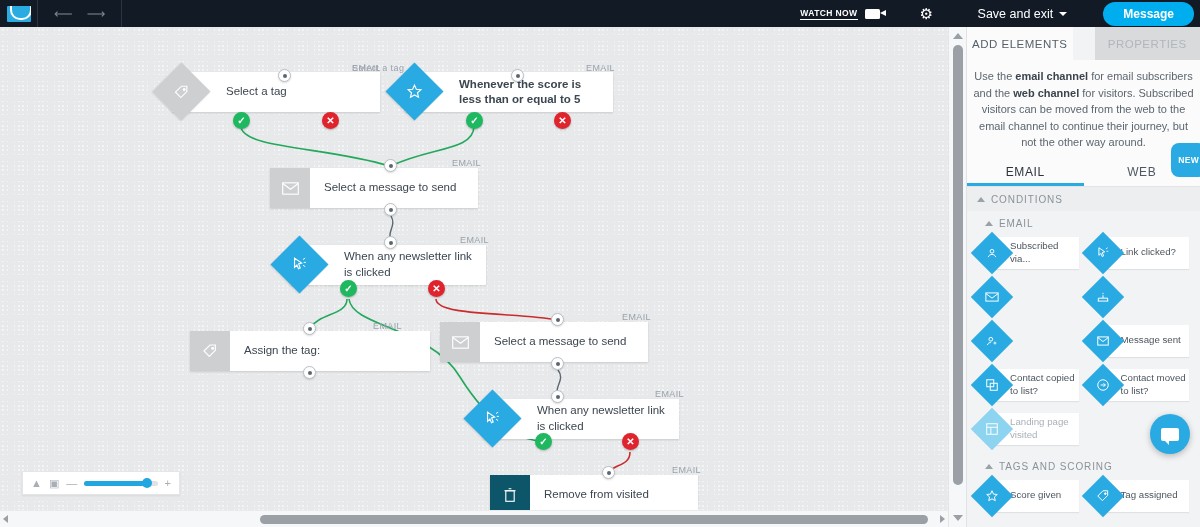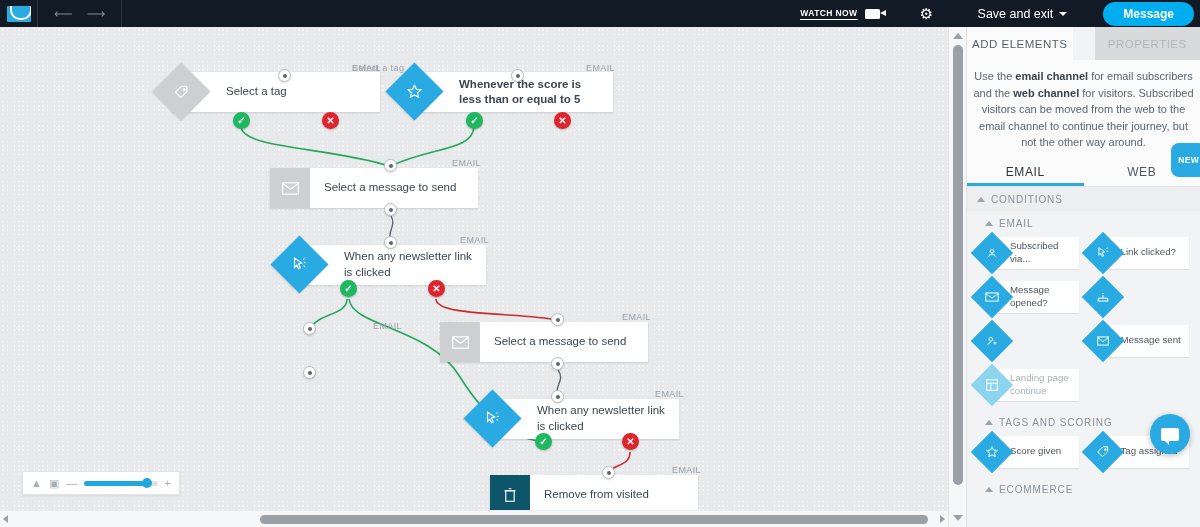--- a/index.html
+++ b/index.html
@@ -406,20 +406,29 @@
       </span>
         </div>
     </div>
     <div class="body">When any newsletter link is clicked</div>
   </div>
   <div class="port" style="left:384px;top:209px;"></div>
   <div class="badge ok" style="left:340px;top:253px;">✓</div>
   <div class="badge no" style="left:428px;top:253px;">✕</div>
 
   <div class="chanlabel" style="left:373px;top:294px;">EMAIL</div>
+  <div class="node" style="left:190px;top:304px;width:240px;">
+    <div class="sqicon gray">
+      <svg class="ico" width="16" height="16" viewBox="0 0 24 24" fill="none" stroke="#fff" stroke-width="1.7">
+        <path d="M3 12l9-9h8v8l-9 9z"></path>
+          <circle cx="16" cy="8" r="1.4" fill="#fff"></circle>
+      </svg>
+    </div>
+    <div class="body">Assign the tag:</div>
+  </div>
   <div class="port" style="left:303px;top:295px;"></div>
   <div class="port" style="left:303px;top:339px;"></div>
 
   <div class="chanlabel" style="left:622px;top:285px;">EMAIL</div>
   <div class="node" style="left:440px;top:295px;width:208px;">
     <div class="sqicon gray">
       <svg class="ico" width="17" height="13" viewBox="0 0 24 18" fill="none" stroke="#fff" stroke-width="1.6">
         <rect x="1" y="1" width="22" height="16"></rect>
           <path d="M1 2l11 8 11-8"></path>
       </svg>
@@ -535,21 +544,20 @@
     </div>
     <div class="eitem">
       <div class="dia">
           <span>
         <svg class="ico" width="14" height="12" viewBox="0 0 24 18" fill="none" stroke="#fff" stroke-width="1.7">
               <rect x="1.5" y="2" width="21" height="14"></rect>
               <path d="M1.5 3l10.5 8 10.5-8"></path>
             </svg>
       </span>
         </div>
-      <div class="card">Message opened?</div>
     </div>
     <div class="eitem">
       <div class="dia">
           <span>
         <svg class="ico" width="14" height="14" viewBox="0 0 24 24" fill="none" stroke="#fff" stroke-width="1.7">
               <path d="M3 19h18M4 19v-5h16v5M12 9v5M12 5v2"></path>
             </svg>
       </span>
         </div>
     </div>
@@ -568,30 +576,52 @@
       <div class="dia">
           <span>
         <svg class="ico" width="14" height="12" viewBox="0 0 24 18" fill="none" stroke="#fff" stroke-width="1.7">
               <rect x="3" y="2" width="18" height="14"></rect>
               <path d="M3 3l9 7 9-7"></path>
             </svg>
       </span>
         </div>
       <div class="card">Message sent</div>
     </div>
+    <div class="eitem">
+      <div class="dia">
+          <span>
+        <svg class="ico" width="14" height="14" viewBox="0 0 24 24" fill="none" stroke="#fff" stroke-width="1.7">
+              <rect x="3" y="3" width="12" height="12"></rect>
+              <rect x="9" y="9" width="12" height="12"></rect>
+            </svg>
+      </span>
+        </div>
+      <div class="card">Contact copied to list?</div>
+    </div>
+    <div class="eitem">
+      <div class="dia">
+          <span>
+        <svg class="ico" width="14" height="14" viewBox="0 0 24 24" fill="none" stroke="#fff" stroke-width="1.7">
+              <circle cx="12" cy="12" r="9"></circle>
+              <path d="M8 12h8M13 9l3 3-3 3"></path>
+            </svg>
+      </span>
+        </div>
+      <div class="card">Contact moved to list?</div>
+    </div>
     <div class="eitem dim">
       <div class="dia">
           <span>
         <svg class="ico" width="14" height="14" viewBox="0 0 24 24" fill="none" stroke="#fff" stroke-width="1.7">
               <rect x="3" y="3" width="18" height="18"></rect>
               <path d="M3 9h18M10 9v12"></path>
             </svg>
       </span>
         </div>
-      <div class="card">Landing page continue</div>
+      <div class="card">Landing page visited</div>
     </div>
   </div>
 
   <div class="subhdr">
     <span class="tri"></span>
     <span>TAGS AND SCORING</span>
   </div>
   <div class="egrid">
     <div class="eitem">
       <div class="dia">

